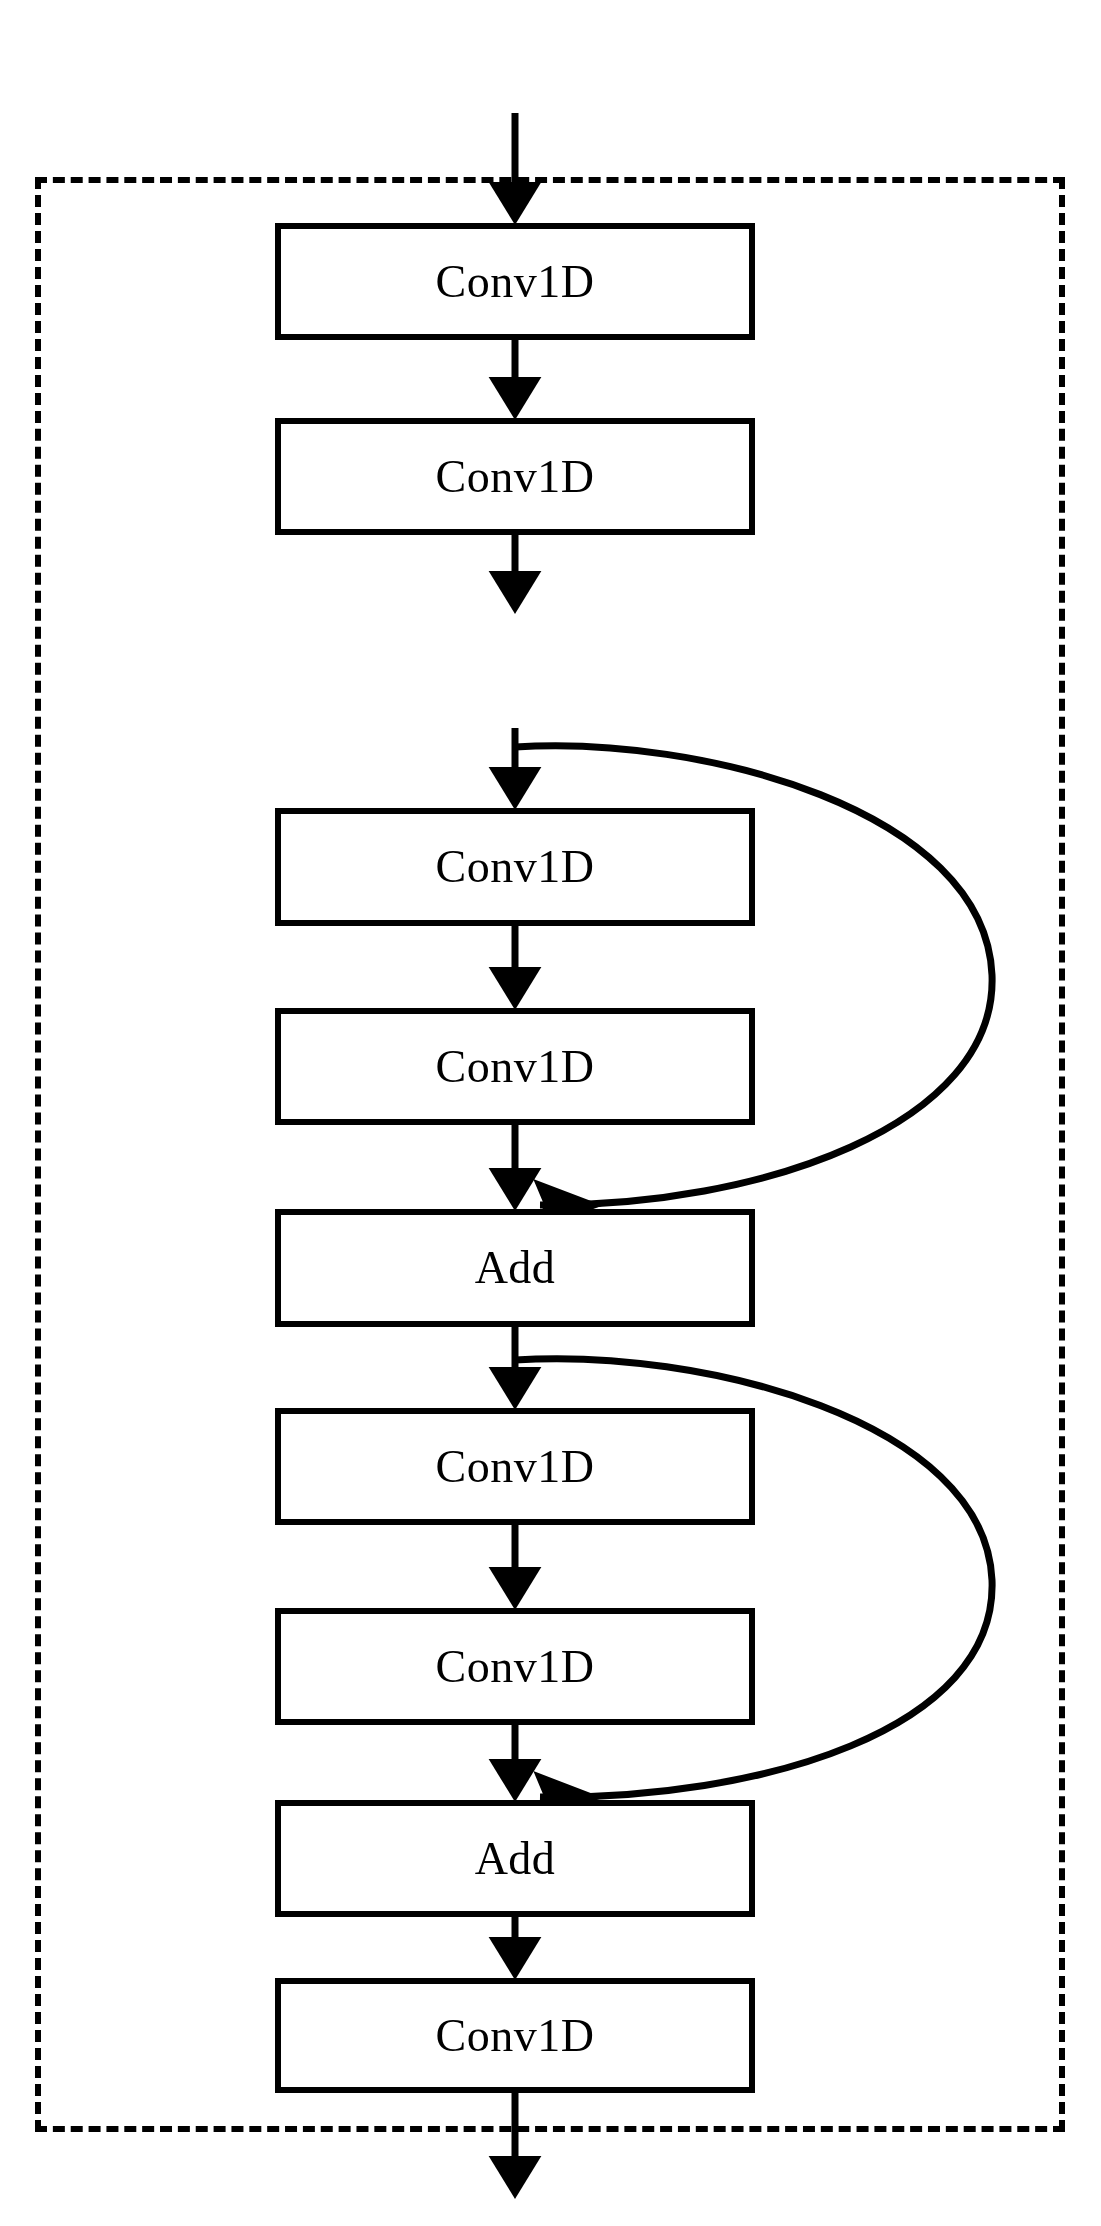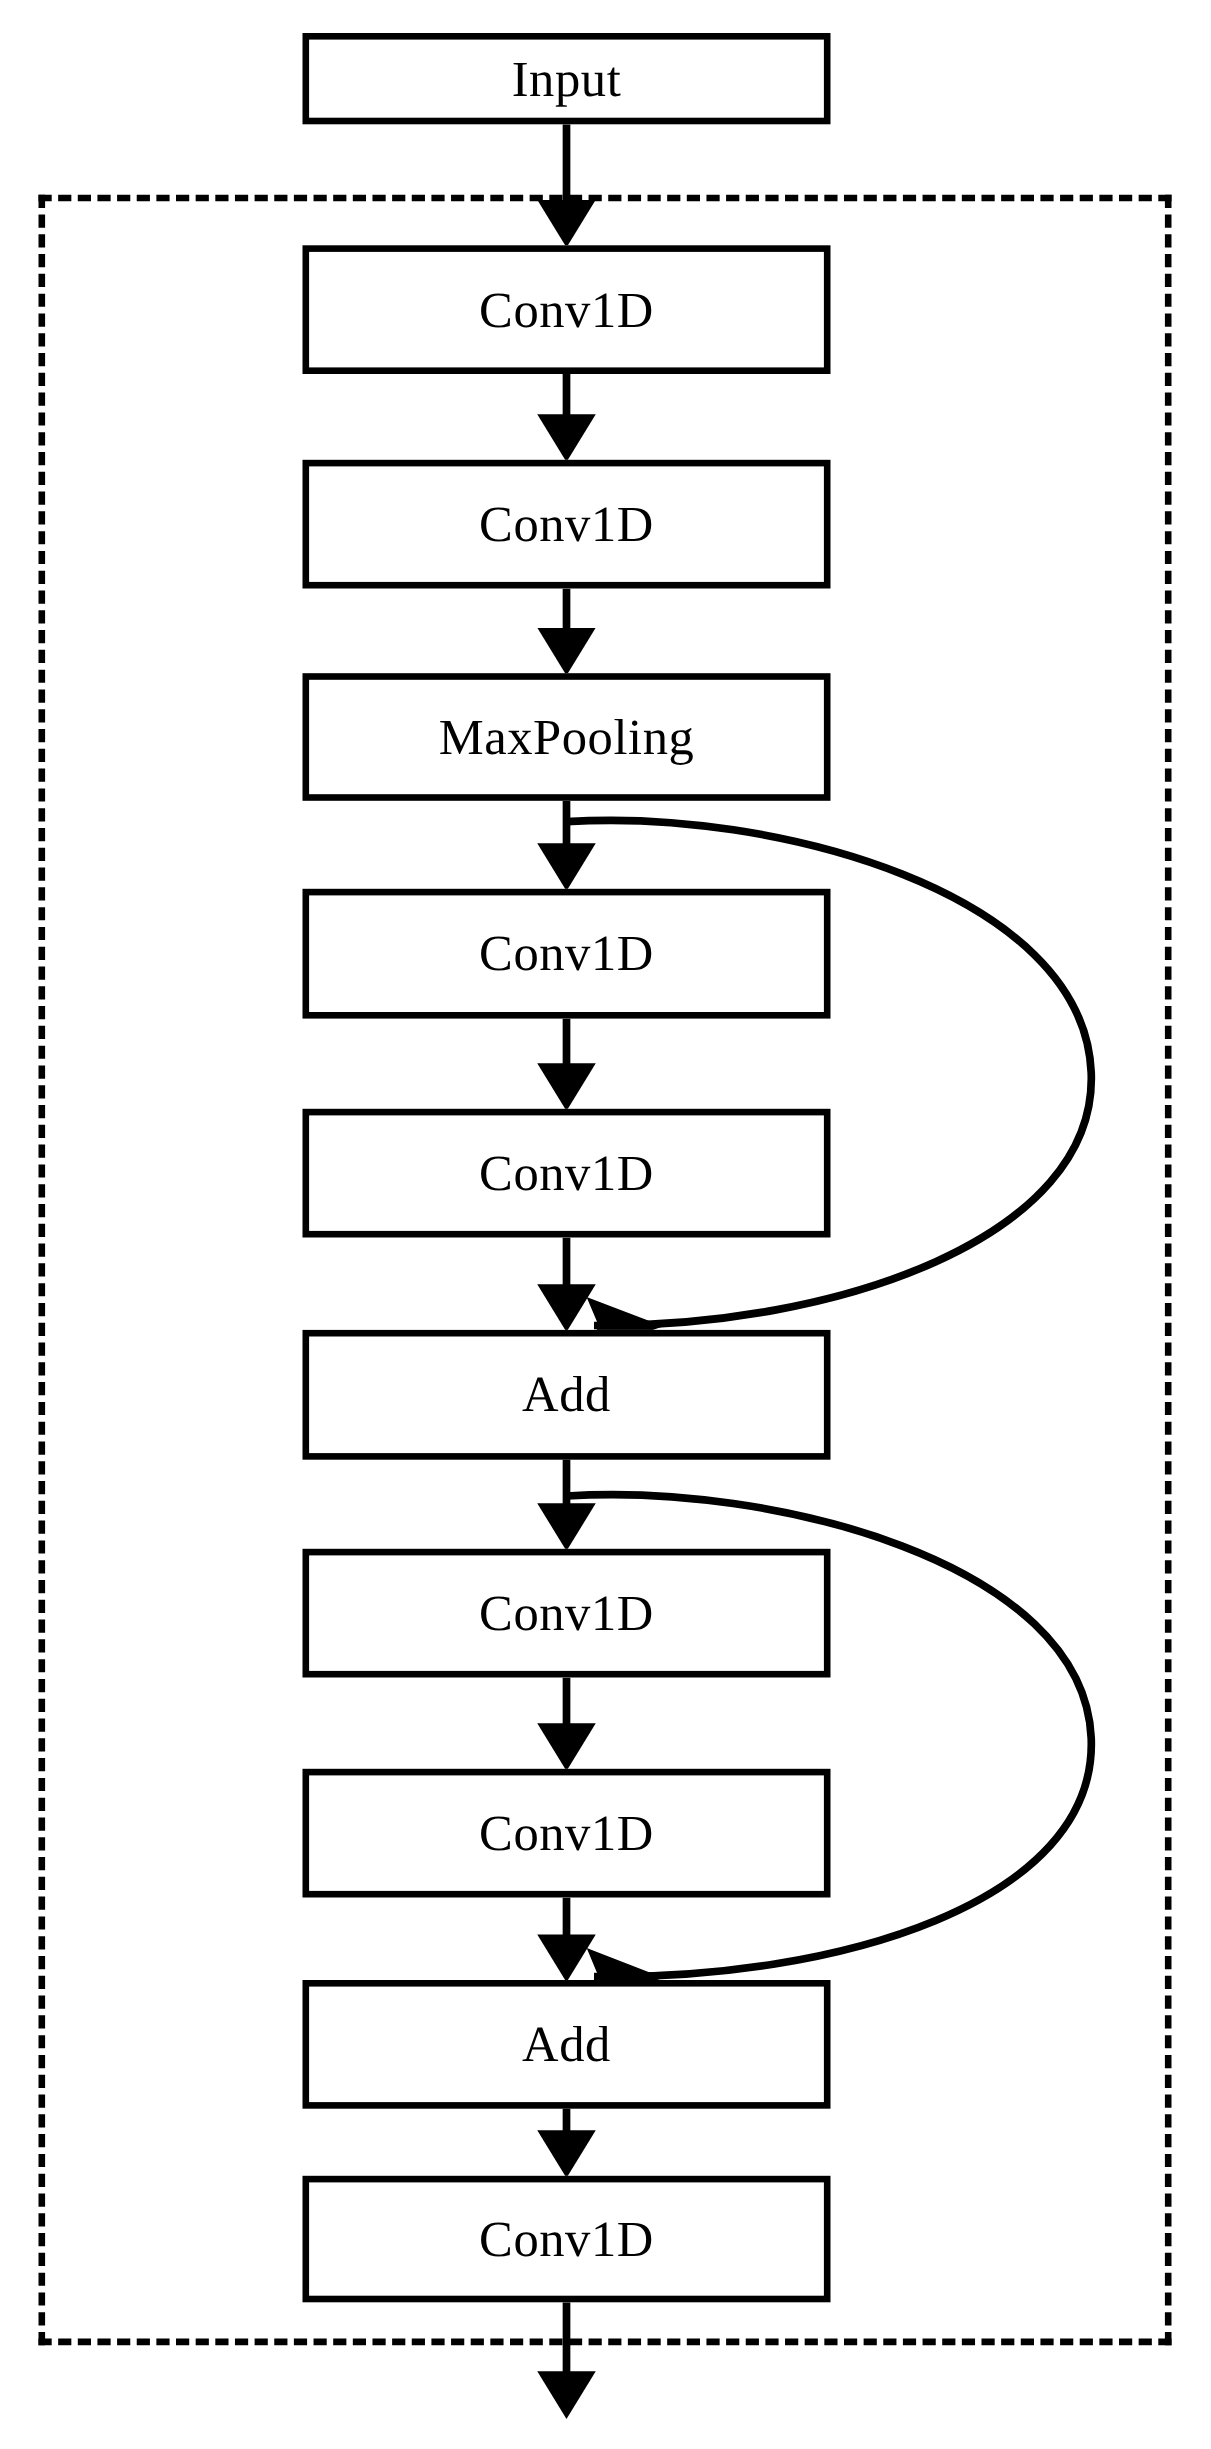--- a/index.html
+++ b/index.html
@@ -74,35 +74,29 @@
       <line x1="515" y1="2093" x2="515" y2="2192"></line>
     </g>
 
     <path d="M 515 747 C 700 735, 985 810, 992 975 C 998 1125, 760 1207, 540 1205" stroke="#000000" stroke-width="7" fill="none" marker-end="url(#arrowhead-curve)"></path>
 
     <path d="M 515 1360 C 700 1348, 985 1420, 992 1580 C 998 1730, 760 1800, 540 1797" stroke="#000000" stroke-width="7" fill="none" marker-end="url(#arrowhead-curve)"></path>
   </svg>
 
   <div class="dashed-group" style="left:35px; top:177px; width:1030px; height:1955px;"></div>
 
-  <div class="node-box" style="left:275px; top:30px; width:480px; height:83px;">
-    <span>Input</span>
-  </div>
 
   <div class="node-box" style="left:275px; top:223px; width:480px; height:117px;">
     <span>Conv1D</span>
   </div>
 
   <div class="node-box" style="left:275px; top:418px; width:480px; height:117px;">
     <span>Conv1D</span>
   </div>
 
-  <div class="node-box" style="left:275px; top:612px; width:480px; height:116px;">
-    <span>MaxPooling</span>
-  </div>
 
   <div class="node-box" style="left:275px; top:808px; width:480px; height:118px;">
     <span>Conv1D</span>
   </div>
 
   <div class="node-box" style="left:275px; top:1008px; width:480px; height:117px;">
     <span>Conv1D</span>
   </div>
 
   <div class="node-box" style="left:275px; top:1209px; width:480px; height:118px;">

